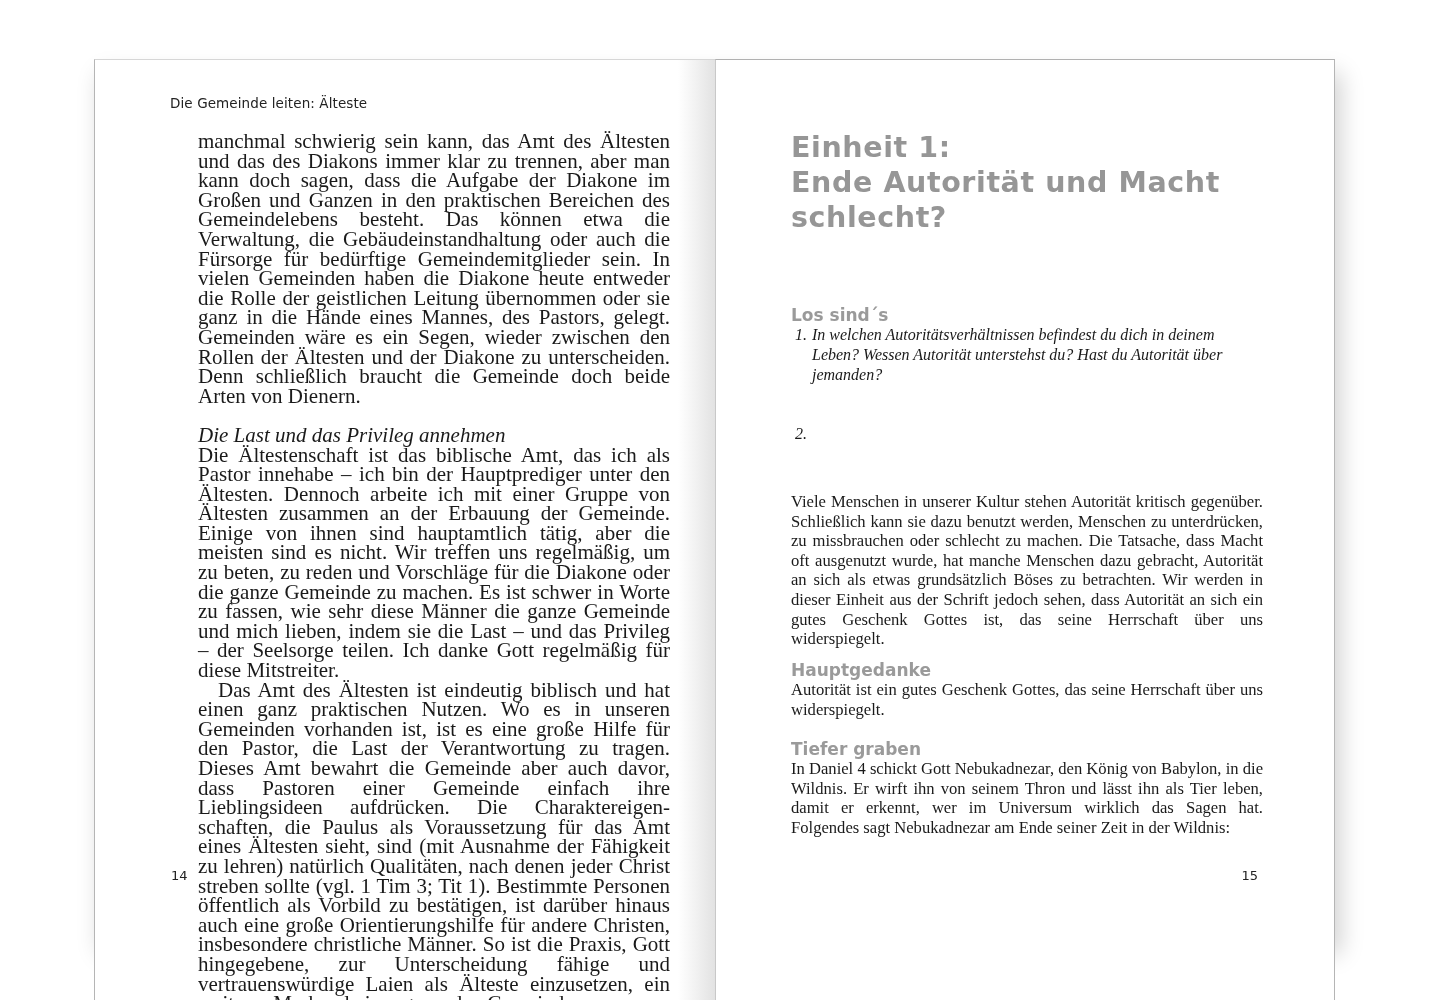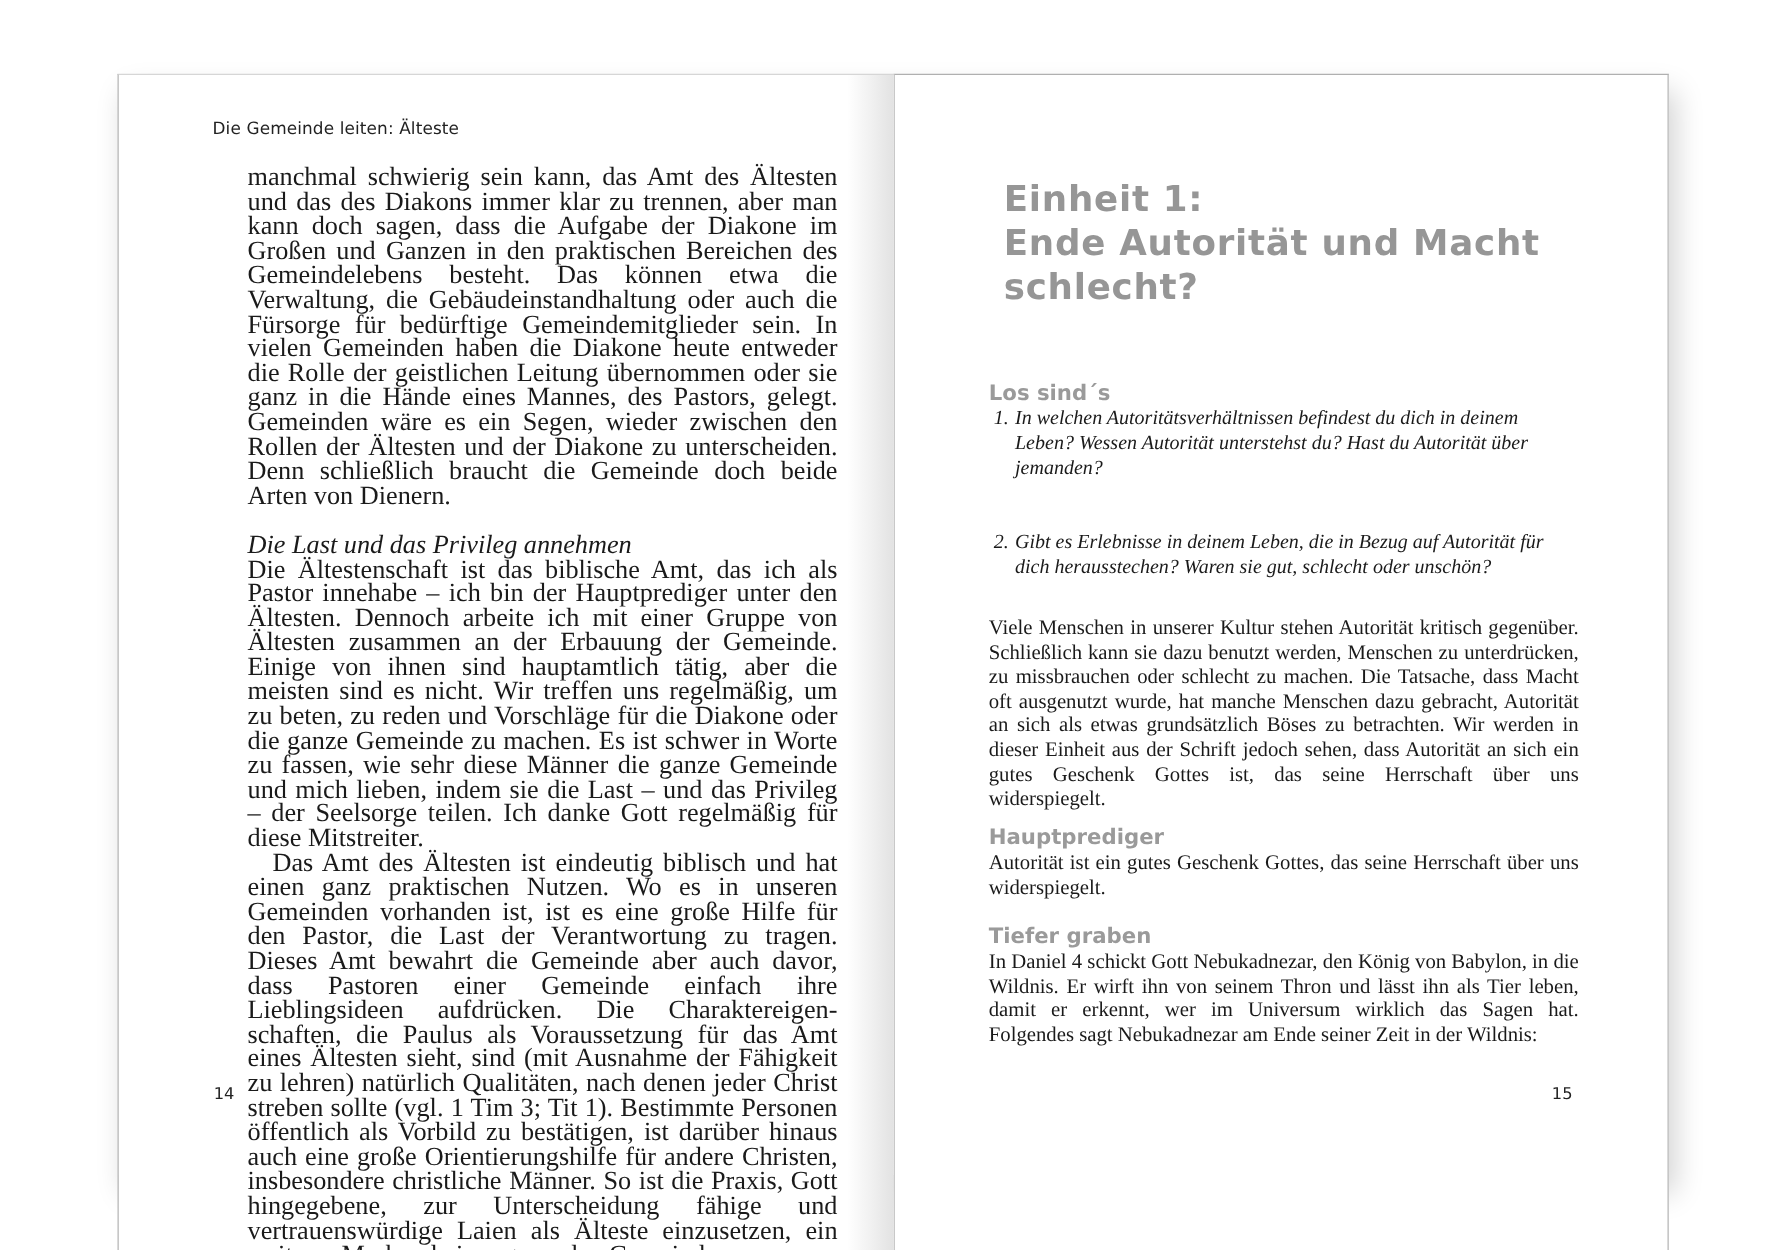--- a/index.html
+++ b/index.html
@@ -62,21 +62,21 @@
     }
     .folio-left { left: 76px; }
     .folio-right { right: 76px; }
 
     .chapter-title {
       position: absolute; left: 75px; top: 70px;
       font-family: "DejaVu Sans", sans-serif;
       font-weight: bold;
       font-size: 28.5px; line-height: 35px;
       color: #969696;
-      margin: 12px;
+      margin: 0;
       letter-spacing: 0.6px;
     }
     .section-head {
       font-family: "DejaVu Sans", sans-serif;
       font-weight: bold;
       font-size: 17px; line-height: 20px;
       color: #9a9a9a;
       margin: 0;
     }
     .right-block { position: absolute; left: 75px; width: 472px; }
@@ -127,31 +127,30 @@
           <span class="q-num">1.</span>
           <span>In welchen Autoritätsverhältnissen befindest du dich in deinem Leben? Wessen Autorität unterstehst du? Hast du Autorität über jemanden?</span>
         </li>
       </ol>
     </div>
 
     <div class="q2">
       <ol class="question-list">
         <li>
           <span class="q-num">2.</span>
-          <span>Gibt es Erlebnisse in deinem Leben, die in Bezug auf Autorität für dich herausstechen? Waren sie gut, schlecht oder unschön?</span>
         </li>
       </ol>
     </div>
 
     <div class="right-block intro">
       <p class="body-text">Viele Menschen in unserer Kultur stehen Autorität kritisch gegenüber. Schließlich kann sie dazu benutzt werden, Menschen zu unterdrücken, zu missbrauchen oder schlecht zu machen. Die Tatsache, dass Macht oft ausgenutzt wurde, hat manche Menschen dazu gebracht, Autorität an sich als etwas grundsätzlich Böses zu betrachten. Wir werden in dieser Einheit aus der Schrift jedoch sehen, dass Autorität an sich ein gutes Ge­schenk Gottes ist, das seine Herrschaft über uns widerspiegelt.</p>
     </div>
 
     <div class="right-block haupt">
-      <h2 class="section-head">Hauptprediger</h2>
+      <h2 class="section-head">Hauptgedanke</h2>
       <p class="body-text">Autorität ist ein gutes Geschenk Gottes, das seine Herrschaft über uns widerspiegelt.</p>
     </div>
 
     <div class="right-block tiefer">
       <h2 class="section-head">Tiefer graben</h2>
       <p class="body-text">In Daniel 4 schickt Gott Nebukadnezar, den König von Babylon, in die Wildnis. Er wirft ihn von seinem Thron und lässt ihn als Tier leben, da­mit er erkennt, wer im Universum wirklich das Sagen hat. Folgendes sagt Nebukadnezar am Ende seiner Zeit in der Wildnis:</p>
     </div>
 
     <div class="folio folio-right">15</div>
   </div>

